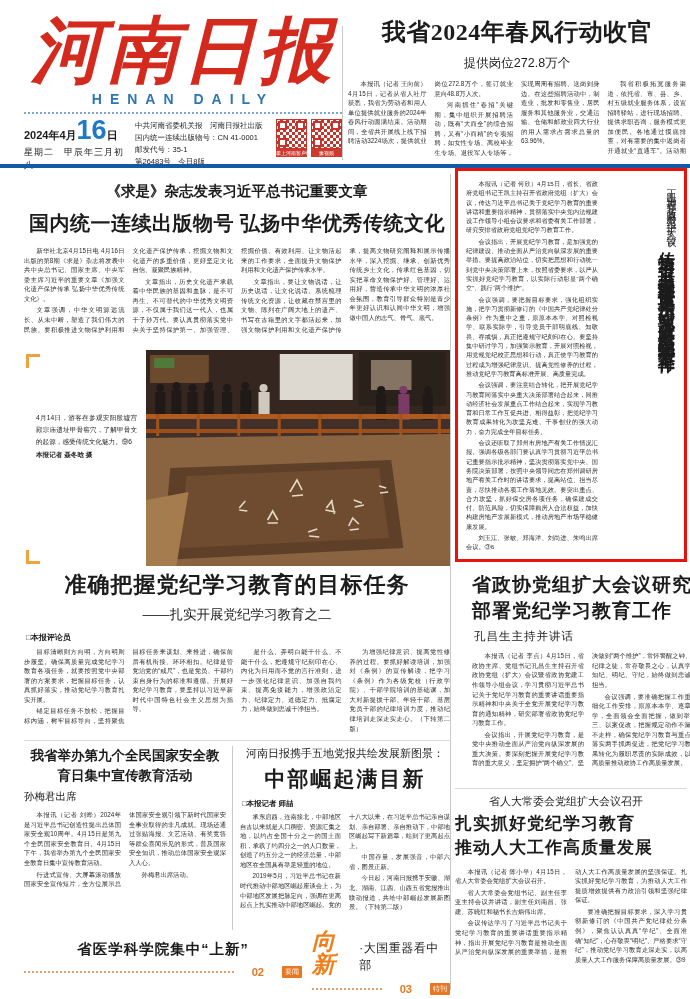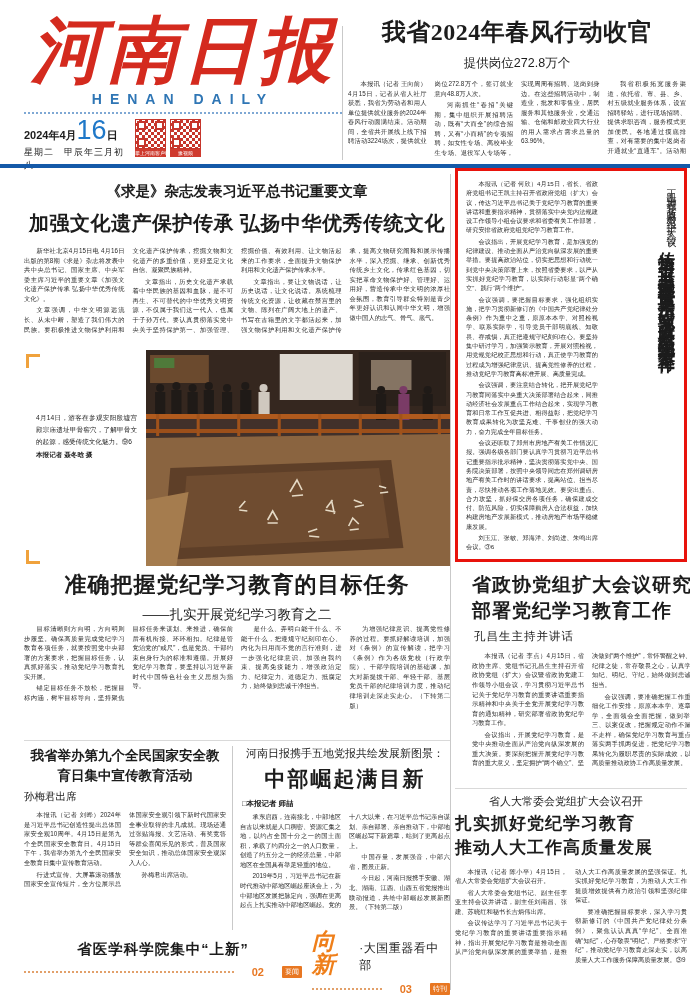--- a/index.html
+++ b/index.html
@@ -15,21 +15,21 @@
   .masthead { position:absolute; left:24px; top:14px; width:318px; }
   .brand {
     font-family:"Liberation Serif", serif; font-weight:900; font-style:italic;
     font-size:72px; line-height:1.05; color:#d42a1e; text-align:center; letter-spacing:4px;
   }
   .brand-en { text-align:center; color:#2f76b5; font-size:14px; font-weight:bold; letter-spacing:8px; margin-top:1px; }
   .mast-dotted { border-top:2px dotted #7fa8d4; margin:5px 0 4px 0; }
   .mast-row { display:flex; gap:7px; align-items:flex-start; }
   .date-block { width:104px; }
   .date-l1 { font-size:11px; font-weight:bold; white-space:nowrap; }
-  .date-day { font-size:27px; color:#1f78c8; font-weight:normal; line-height:.9;text-align:right; }
+  .date-day { font-size:27px; color:#1f78c8; font-weight:bold; line-height:.9;text-align:right; }
   .date-l2 { font-size:9px; margin-top:3px; letter-spacing:1px; }
   .pub-block { flex:1; font-size:7.5px; line-height:1.6; padding-top:2px; }
   .qr-wrap { display:flex; gap:4px; padding-top:1px; }
   .qr-unit { width:31px; }
   .qr {
     width:31px; height:30px;
     background-image:repeating-conic-gradient(#c6352b 0% 25%, #ffffff 0% 50%);
     background-size:6px 6px; border:1px solid #c6352b; position:relative;
   }
   .qr i { position:absolute; width:9px; height:9px; border:2px solid #c6352b; background:#fff; display:block; }
@@ -121,20 +121,25 @@
 <div id="page">
 
   <div class="masthead">
     <div class="brand">河南日报</div>
     <div class="brand-en">HENAN DAILY</div>
     <div class="mast-dotted"></div>
     <div class="mast-row">
       <div class="date-block">
         <div class="date-l1"><span>2024年4月</span><span class="date-day">16</span><span>日</span></div>
         <div class="date-l2">星期二　甲辰年三月初八</div>
+      </div>
+      <div class="pub-block">
+        <div>中共河南省委机关报　河南日报社出版</div>
+        <div>国内统一连续出版物号：CN 41-0001　邮发代号：35-1</div>
+        <div>第26483号　今日8版</div>
       </div>
       <div class="qr-wrap">
         <div class="qr-unit">
           <div class="qr">
               <i class="tl"></i>
               <i class="tr"></i>
               <i class="bl"></i>
             </div>
           <div class="qr-label">掌上河南客户端</div>
         </div>
@@ -160,21 +165,21 @@
       <p>河南抓住“春招”关键期，集中组织开展招聘活动，既有“大而全”的综合招聘，又有“小而精”的专项招聘，如女性专场、高校毕业生专场、退役军人专场等，实现周周有招聘、送岗到身边。在这些招聘活动中，制造业，批发和零售业，居民服务和其他服务业，交通运输、仓储和邮政业四大行业的用人需求占需求总量的63.96%。</p>
       <p>我省积极拓宽服务渠道，依托省、市、县、乡、村五级就业服务体系，设置招聘驿站，进行现场招聘、提供求职咨询，服务模式更加便民。各地通过摸底排查，对有需要的集中返岗者开通就业“直通车”。活动期间，全省共发出务工人员专车3469趟次，输送劳动者15.2万人次。</p>
 
     </div>
   </div>
 
   <div class="blue-bar"></div>
 
   <div class="qiushi">
     <div class="q-kicker">《求是》杂志发表习近平总书记重要文章</div>
-    <div class="q-headline">加强文化遗产保护传承 弘扬中华优秀传统文化</div>
+    <div class="q-headline">国内统一连续出版物号 弘扬中华优秀传统文化</div>
     <div class="cols q-body">
       <p>新华社北京4月15日电 4月16日出版的第8期《求是》杂志将发表中共中央总书记、国家主席、中央军委主席习近平的重要文章《加强文化遗产保护传承 弘扬中华优秀传统文化》。</p>
       <p>文章强调，中华文明源远流长、从未中断，塑造了我们伟大的民族。要积极推进文物保护利用和文化遗产保护传承，挖掘文物和文化遗产的多重价值，更好坚定文化自信、凝聚民族精神。</p>
       <p>文章指出，历史文化遗产承载着中华民族的基因和血脉，是不可再生、不可替代的中华优秀文明资源，不仅属于我们这一代人，也属于子孙万代。要认真贯彻落实党中央关于坚持保护第一、加强管理、挖掘价值、有效利用、让文物活起来的工作要求，全面提升文物保护利用和文化遗产保护传承水平。</p>
       <p>文章指出，要让文物说话，让历史说话，让文化说话。系统梳理传统文化资源，让收藏在禁宫里的文物、陈列在广阔大地上的遗产、书写在古籍里的文字都活起来，加强文物保护利用和文化遗产保护传承，提高文物研究阐释和展示传播水平，深入挖掘、继承、创新优秀传统乡土文化，传承红色基因，切实把革命文物保护好、管理好、运用好，营造传承中华文明的浓厚社会氛围，教育引导群众特别是青少年更好认识和认同中华文明，增强做中国人的志气、骨气、底气。</p>
 
     </div>
     <div class="photo-row">
       <div class="caption-box">
         <span class="corner tl"></span>
@@ -240,20 +245,21 @@
             <path d="M230,136 l7,2 m-6,5 l8,-1"></path>
           </g>
         </svg>
       </div>
     </div>
   </div>
 
   <div class="commentary">
     <div class="c-title">准确把握党纪学习教育的目标任务</div>
     <div class="c-sub">——扎实开展党纪学习教育之二</div>
+    <div class="c-byline">□本报评论员</div>
     <div class="cols c-body">
       <p>目标清晰则方向明，方向明则步履坚。确保高质量完成党纪学习教育各项任务，就要按照党中央部署的方案要求，把握目标任务，认真抓好落实，推动党纪学习教育扎实开展。</p>
       <p>锚定目标任务不放松，把握目标内涵，树牢目标导向，坚持聚焦目标任务来谋划、来推进，确保前后有机衔接、环环相扣。纪律是管党治党的“戒尺”，也是党员、干部约束自身行为的标准和遵循。开展好党纪学习教育，要坚持以习近平新时代中国特色社会主义思想为指导。</p>
       <p>是什么、弄明白能干什么、不能干什么，把遵规守纪刻印在心、内化为日用而不觉的言行准则，进一步强化纪律意识、加强自我约束、提高免疫能力，增强政治定力、纪律定力、道德定力、抵腐定力，始终做到忠诚干净担当。</p>
       <p>为增强纪律意识、提高党性修养的过程。要抓好解读培训，加强对《条例》的宣传解读，把学习《条例》作为各级党校（行政学院）、干部学院培训的基础课，加大对新提拔干部、年轻干部、基层党员干部的纪律培训力度，推动纪律培训走深走实走心。（下转第二版）</p>
     </div>
   </div>
 
   <div class="hr" style="left:24px;top:740px;width:426px;"></div>
 

